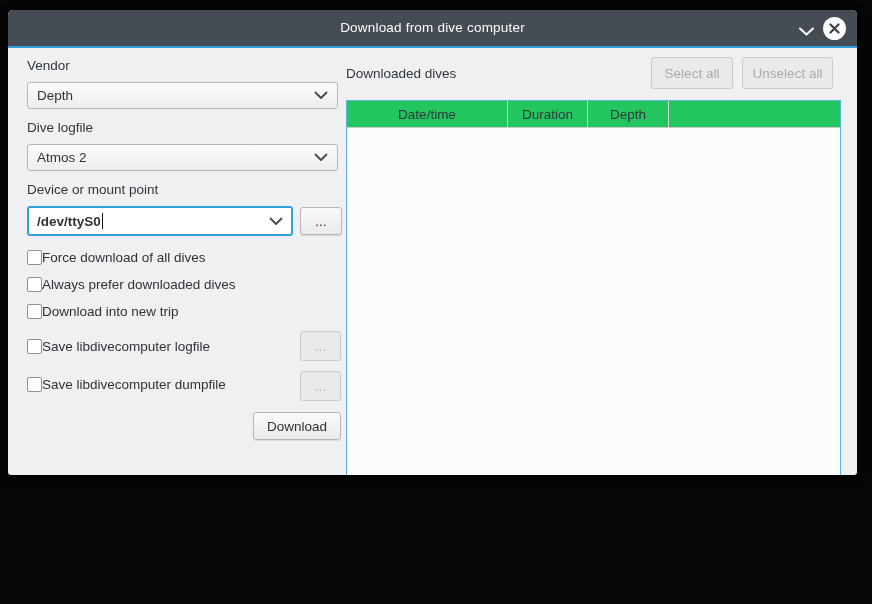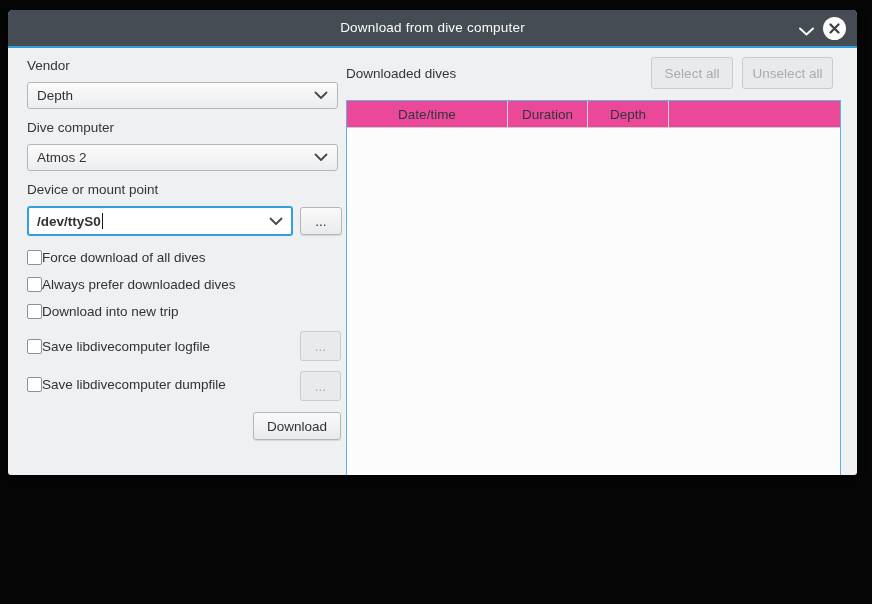--- a/index.html
+++ b/index.html
@@ -52,21 +52,21 @@
   .checkbox {
     width:15px; height:15px; box-sizing:border-box; background:#fff;
     border:1px solid #8f9193; border-radius:2px; cursor:pointer; flex:0 0 auto;
   }
   .cb-label { font-size:13.5px; color:#2f3337; white-space:nowrap; }
   
   .dive-table {
     position:absolute; left:338px; top:90px; width:495px; height:468px;
     box-sizing:border-box; background:#fcfcfc; border:1px solid #5cb3e4;
   }
-  .thead { display:flex; height:27px; background:#ec4899; border-bottom:1px solid #c9cacb; box-sizing:border-box; }
+  .thead { display:flex; height:27px; background:#22c55e; border-bottom:1px solid #c9cacb; box-sizing:border-box; }
   .th {
     box-sizing:border-box; display:flex; align-items:center; justify-content:center;
     font-size:13.5px; color:#31363b; border-right:1px solid #d4d5d6;
   }
   .th.c0 { width:161px; } .th.c1 { width:80px; } .th.c2 { width:81px; }
   .th.c3 { flex:1; border-right:none; }
   .tbody { position:absolute; left:0; top:27px; right:0; bottom:0; background:#fcfcfc; }
 </style>
 </head>
 <body>
@@ -89,21 +89,21 @@
 
   <span class="lbl" style="left:19px; top:48px;">Vendor</span>
   <div class="combo" style="left:19px; top:72px; width:311px;">
     <span>Depth</span>
     <span class="flex"></span>
     <svg width="14" height="9" viewBox="0 0 14 9">
       <path d="M1.5 1.5 L7 7 L12.5 1.5" fill="none" stroke="#45494d" stroke-width="1.8" stroke-linecap="round" stroke-linejoin="round"></path>
     </svg>
   </div>
 
-  <span class="lbl" style="left:19px; top:110px;">Dive computer</span>
+  <span class="lbl" style="left:19px; top:110px;">Dive logfile</span>
   <div class="combo" style="left:19px; top:134px; width:311px;">
     <span>Atmos 2</span>
     <span class="flex"></span>
     <svg width="14" height="9" viewBox="0 0 14 9">
       <path d="M1.5 1.5 L7 7 L12.5 1.5" fill="none" stroke="#45494d" stroke-width="1.8" stroke-linecap="round" stroke-linejoin="round"></path>
     </svg>
   </div>
 
   <span class="lbl" style="left:19px; top:172px;">Device or mount point</span>
   <div class="combo editable" style="left:19px; top:196px; width:266px;font-weight:bold;">

